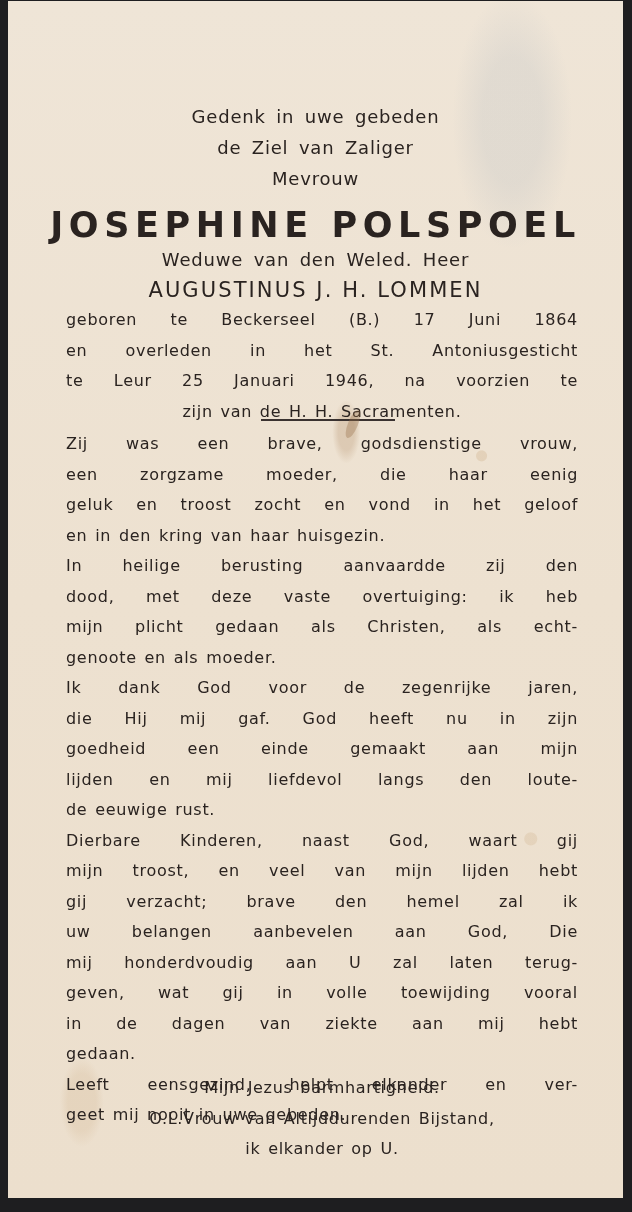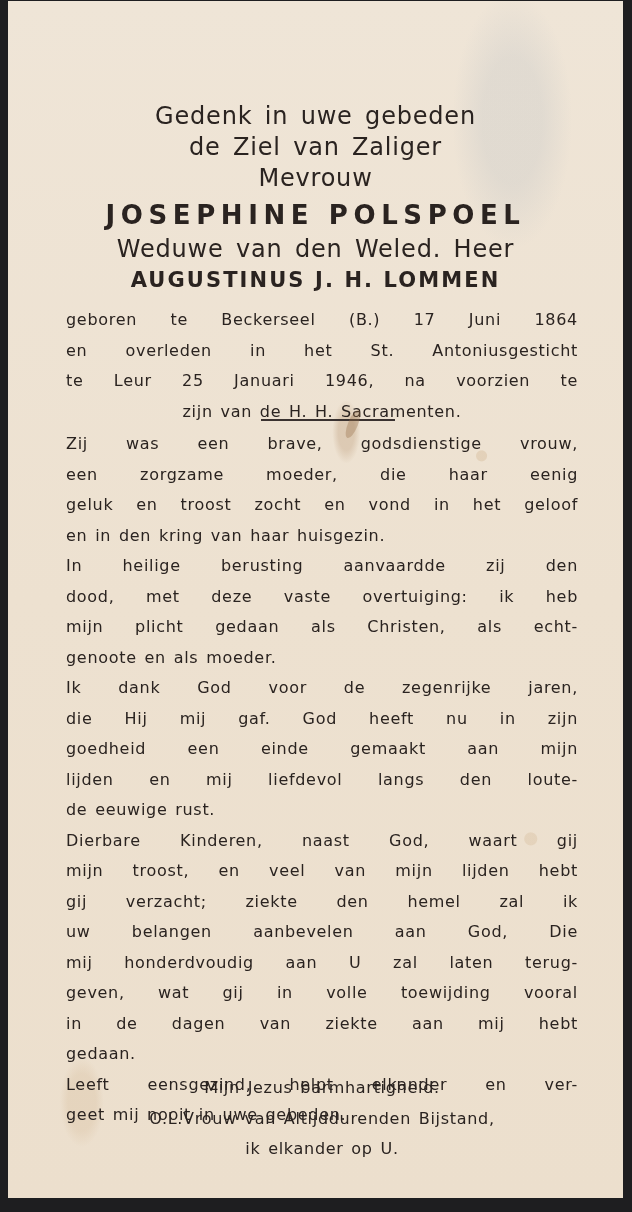--- a/index.html
+++ b/index.html
@@ -32,36 +32,36 @@
       left: 0;
       right: 0;
       top: 100px;
       text-align: center;
     }
     .line {
       display: block;
       white-space: nowrap;
     }
     .h-serif {
-      font-size: 24px;
+      font-size: 18px;
       line-height: 31px;
       letter-spacing: 0.8px;
       word-spacing: 4px;
     }
     .name-big {
       font-family: "DejaVu Sans", sans-serif;
       font-weight: bold;
-      font-size: 26px;
+      font-size: 35px;
       line-height: 38px;
       letter-spacing: 5.6px;
-      margin-top: 2px;
+      margin-top: 12px;
     }
     .name-mid {
       font-family: "DejaVu Sans", sans-serif;
-      font-weight: bold;
+      font-weight: normal;
       font-size: 21px;
       line-height: 30px;
       letter-spacing: 2.1px;
     }
     .justify-block {
       position: absolute;
       left: 58px;
       width: 512px;
       font-size: 16px;
       line-height: 30.5px;
@@ -135,21 +135,21 @@
     <span class="jline">dood, met deze vaste overtuiging: ik heb</span>
     <span class="jline">mijn plicht gedaan als Christen, als echt-</span>
     <span class="jline last">genoote en als moeder.</span>
     <span class="jline">Ik dank God voor de zegenrijke jaren,</span>
     <span class="jline">die Hij mij gaf. God heeft nu in zijn</span>
     <span class="jline">goedheid een einde gemaakt aan mijn</span>
     <span class="jline">lijden en mij liefdevol langs den loute-</span>
     <span class="jline last">de eeuwige rust.</span>
     <span class="jline">Dierbare Kinderen, naast God, waart gij</span>
     <span class="jline">mijn troost, en veel van mijn lijden hebt</span>
-    <span class="jline">gij verzacht; ziekte den hemel zal ik</span>
+    <span class="jline">gij verzacht; brave den hemel zal ik</span>
     <span class="jline">uw belangen aanbevelen aan God, Die</span>
     <span class="jline">mij honderdvoudig aan U zal laten terug-</span>
     <span class="jline">geven, wat gij in volle toewijding vooral</span>
     <span class="jline">in de dagen van ziekte aan mij hebt</span>
     <span class="jline last">gedaan.</span>
     <span class="jline">Leeft eensgezind, helpt elkander en ver-</span>
     <span class="jline last">geet mij nooit in uwe gebeden.</span>
   </div>
 
   <div class="justify-block" style="top: 1072px;">

